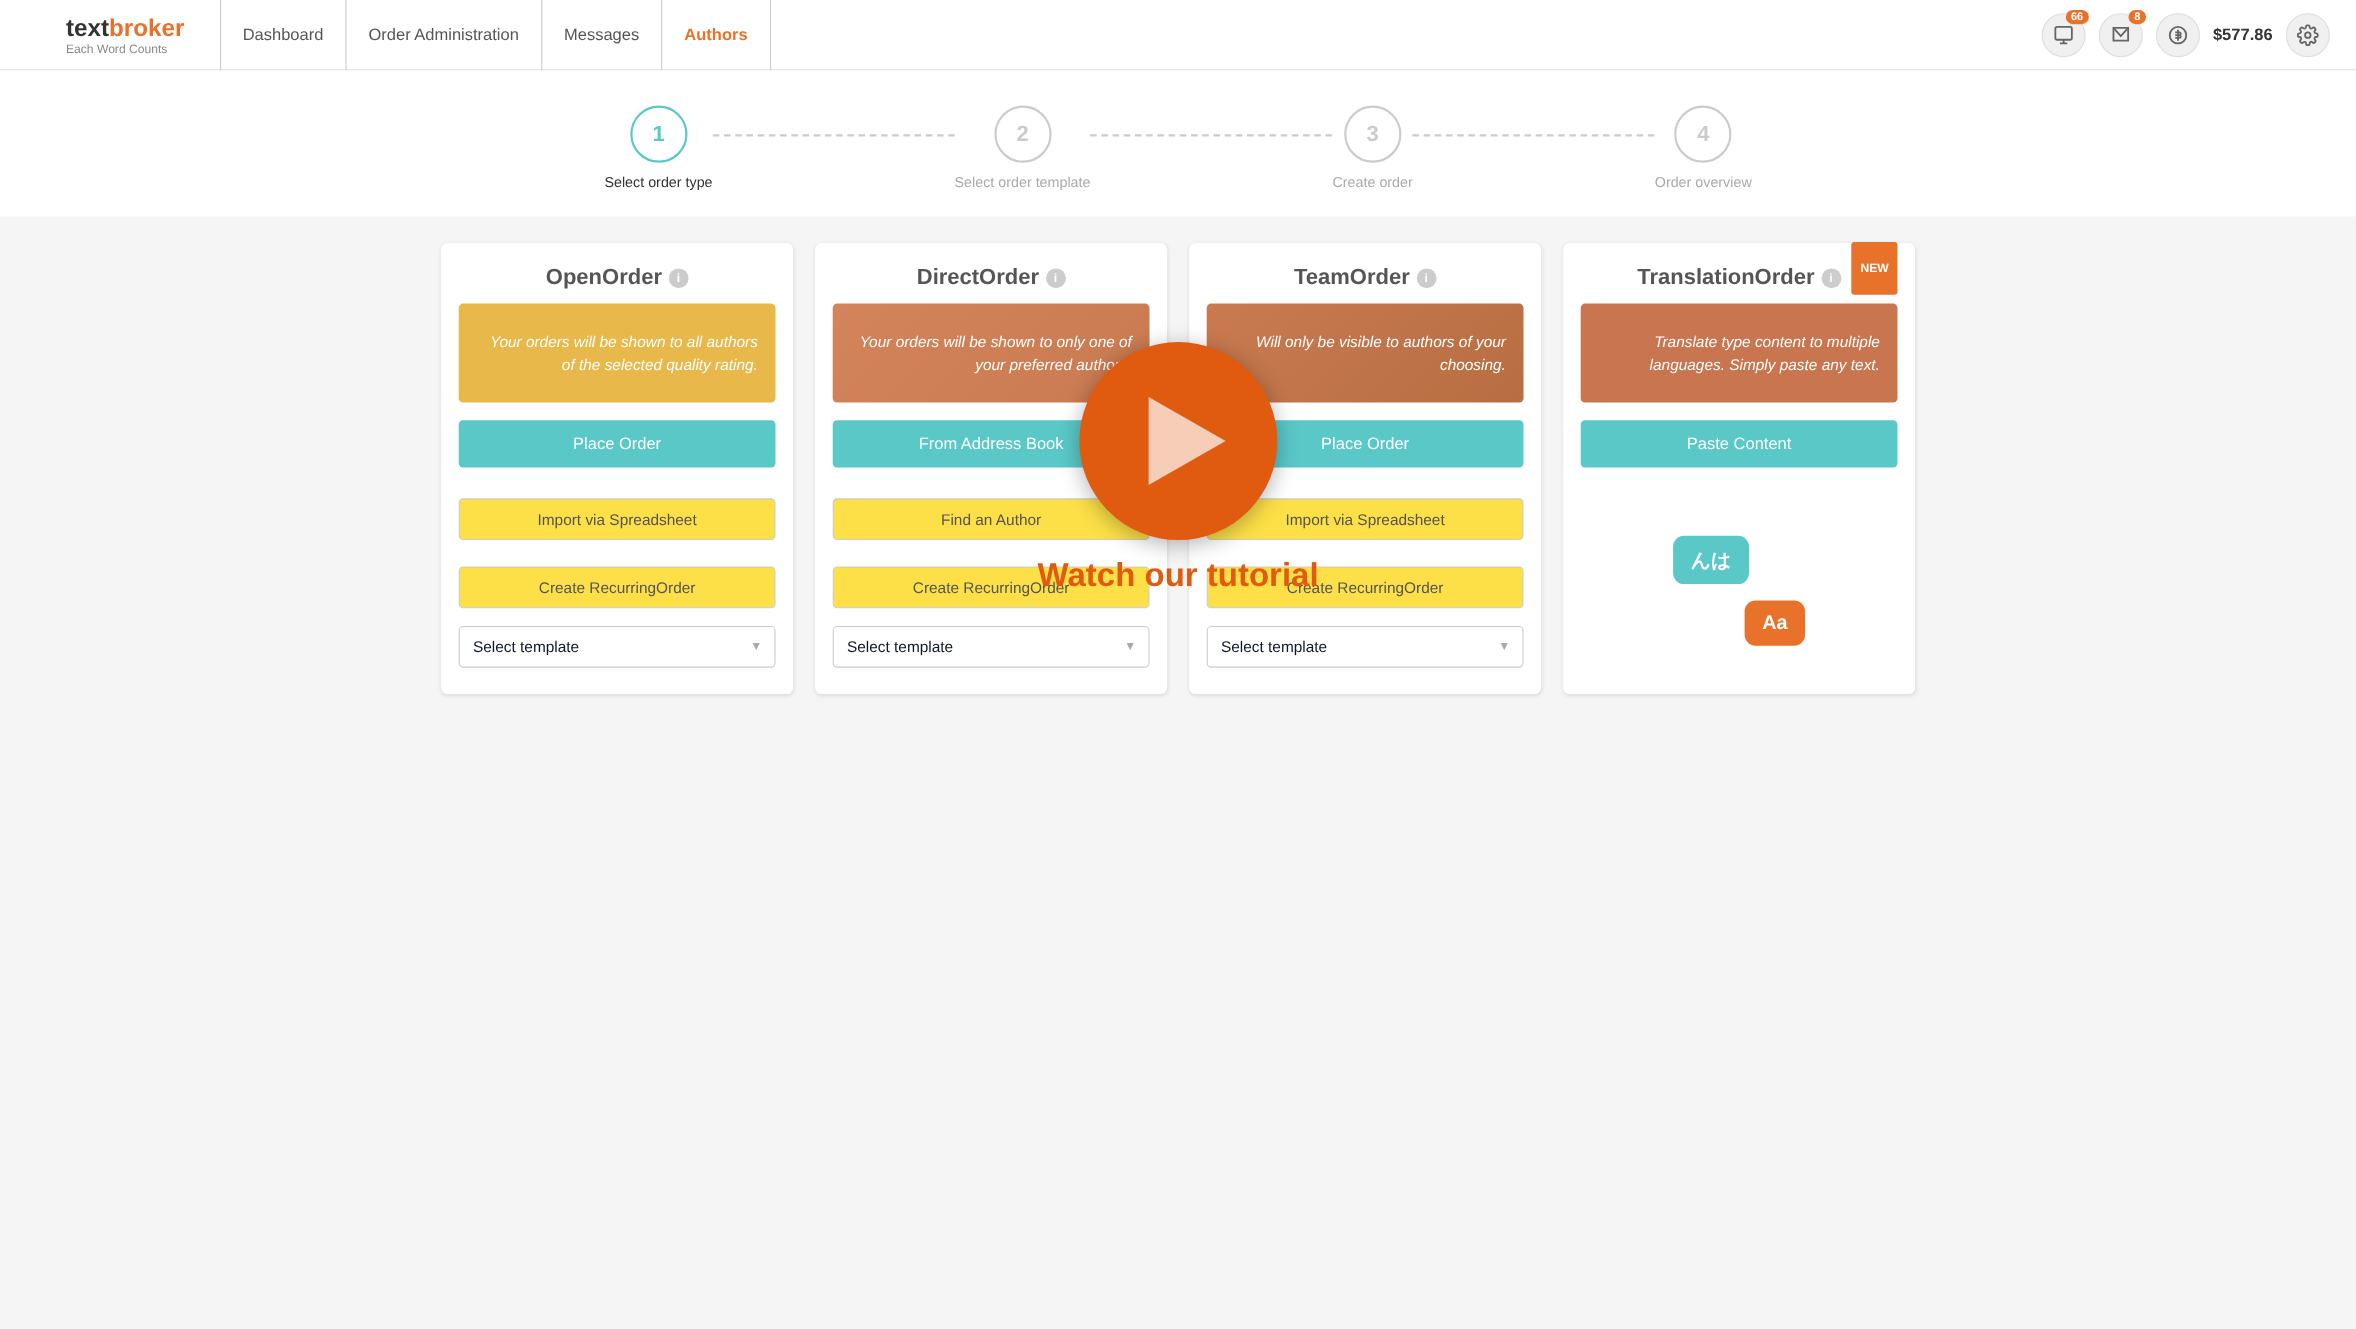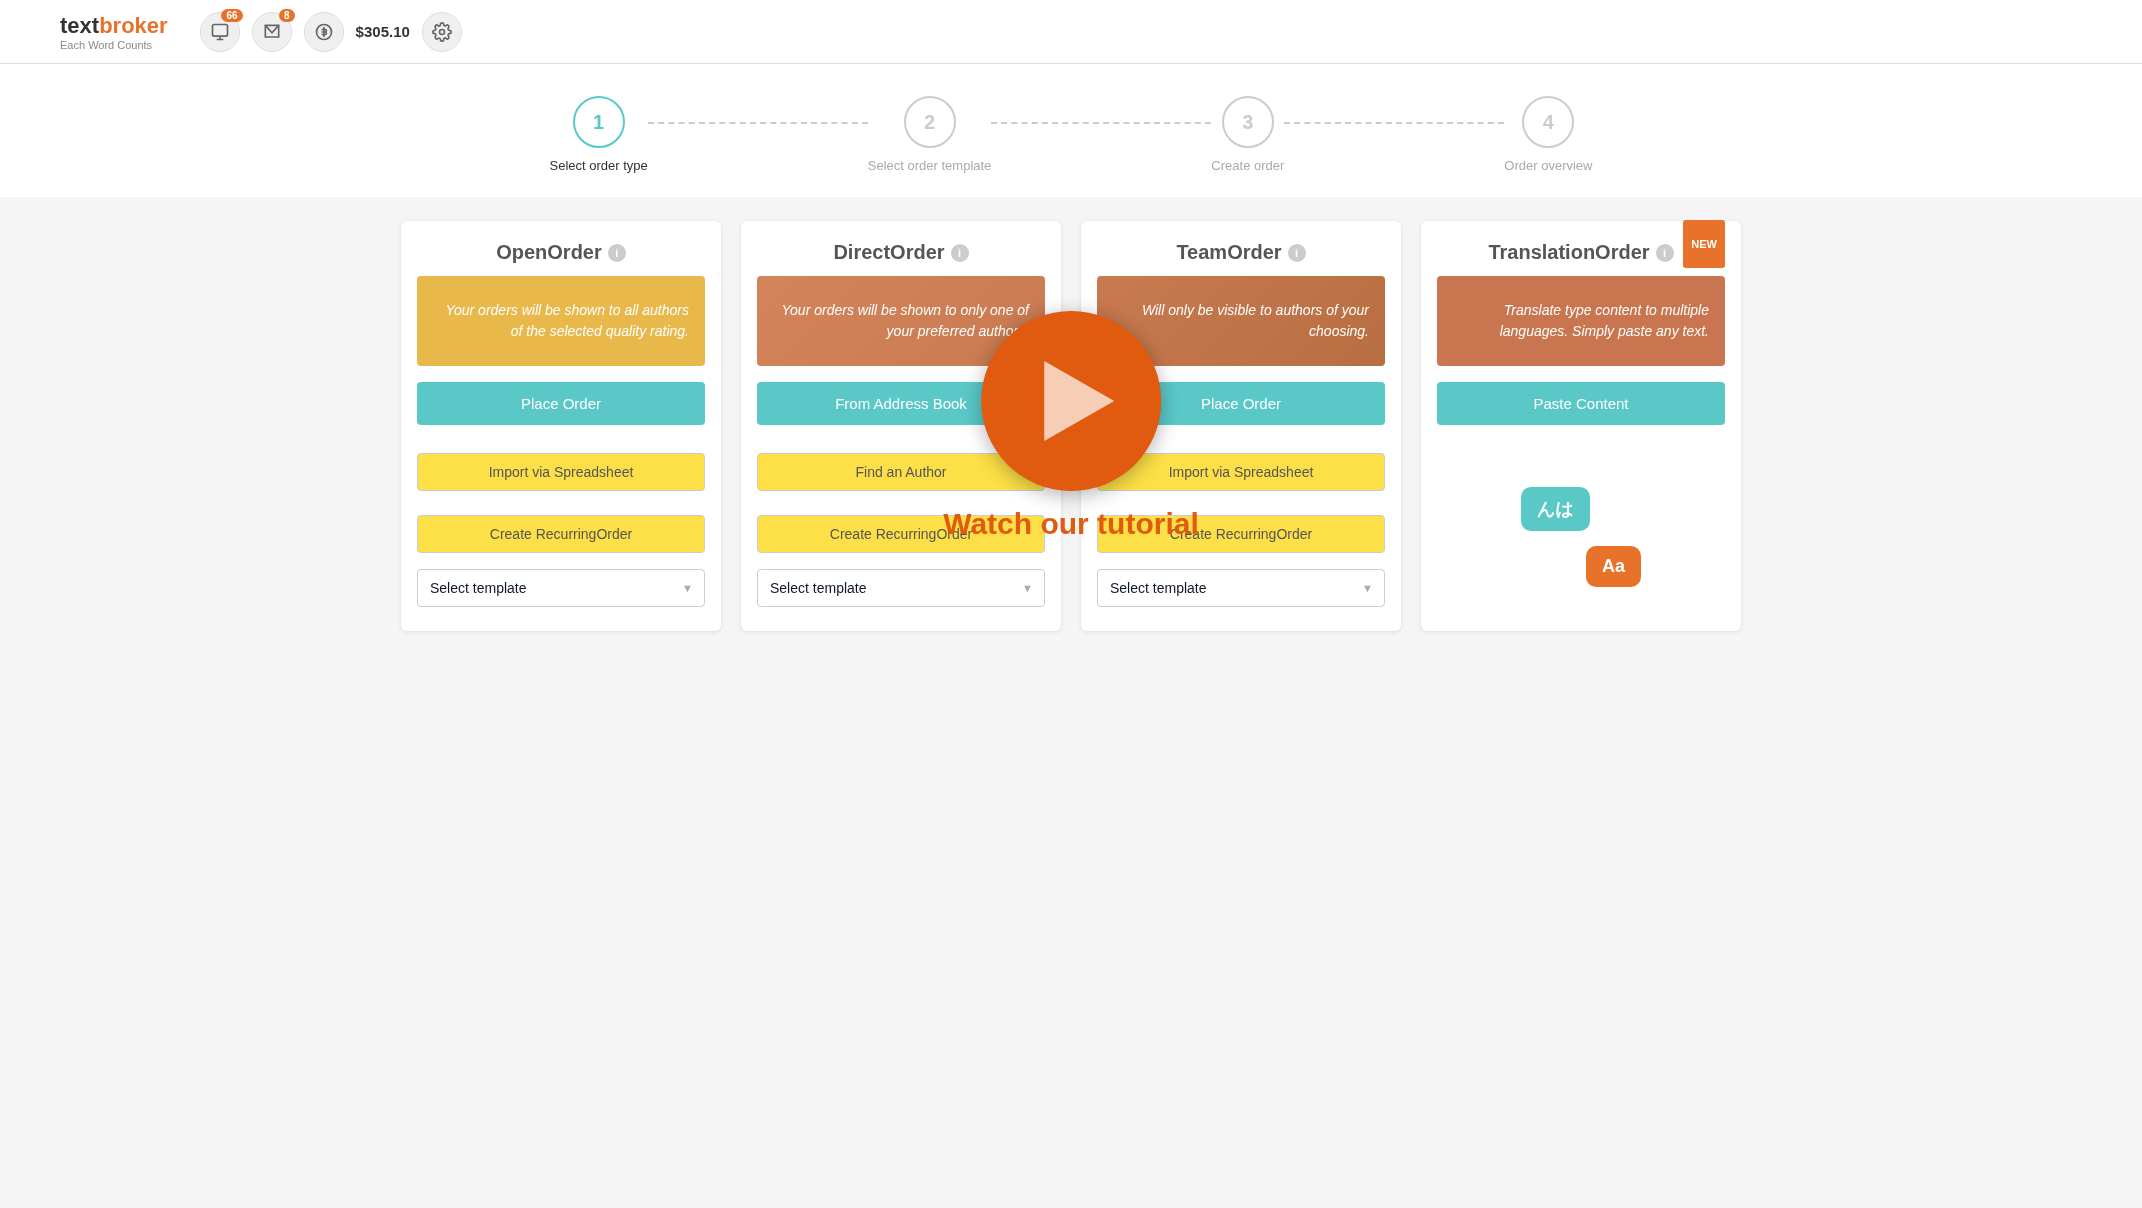--- a/index.html
+++ b/index.html
@@ -308,20 +308,26 @@
 </head>
 <body>
 
 <div class="header">
   <div class="logo-area">
     <div class="logo-text">
       <span class="text">text</span><span class="broker">broker</span>
     </div>
     <div class="logo-subtitle">Each Word Counts</div>
   </div>
+  <nav class="nav">
+    <div class="nav-item">Dashboard</div>
+    <div class="nav-item">Order Administration</div>
+    <div class="nav-item">Messages</div>
+    <div class="nav-item active">Authors</div>
+  </nav>
   <div class="header-actions">
     <div class="icon-btn">
       <svg viewBox="0 0 24 24" fill="none" stroke="#666" stroke-width="2">
           <rect x="3" y="3" width="18" height="14" rx="2"></rect>
           <path d="M8 21h8M12 17v4"></path>
         </svg>
       <span class="badge">66</span>
     </div>
     <div class="icon-btn">
       <svg viewBox="0 0 24 24" fill="none" stroke="#666" stroke-width="2">
@@ -329,21 +335,21 @@
           <path d="M4 4l8 9 8-9"></path>
         </svg>
       <span class="badge">8</span>
     </div>
     <div class="icon-btn">
       <svg viewBox="0 0 24 24" fill="none" stroke="#666" stroke-width="2">
           <circle cx="12" cy="12" r="9"></circle>
           <path d="M12 6v12M9 9h4.5a1.5 1.5 0 0 1 0 3H9h4.5a1.5 1.5 0 0 1 0 3H9"></path>
         </svg>
     </div>
-    <span class="balance">$305.10</span>
+    <span class="balance">$577.86</span>
     <div class="icon-btn">
       <svg viewBox="0 0 24 24" fill="none" stroke="#666" stroke-width="2">
           <circle cx="12" cy="12" r="3"></circle>
           <path d="M19.4 15a1.65 1.65 0 0 0 .33 1.82l.06.06a2 2 0 0 1-2.83 2.83l-.06-.06a1.65 1.65 0 0 0-1.82-.33 1.65 1.65 0 0 0-1 1.51V21a2 2 0 0 1-4 0v-.09A1.65 1.65 0 0 0 9 19.4a1.65 1.65 0 0 0-1.82.33l-.06.06a2 2 0 0 1-2.83-2.83l.06-.06A1.65 1.65 0 0 0 4.68 15a1.65 1.65 0 0 0-1.51-1H3a2 2 0 0 1 0-4h.09A1.65 1.65 0 0 0 4.6 9a1.65 1.65 0 0 0-.33-1.82l-.06-.06a2 2 0 0 1 2.83-2.83l.06.06A1.65 1.65 0 0 0 9 4.68a1.65 1.65 0 0 0 1-1.51V3a2 2 0 0 1 4 0v.09a1.65 1.65 0 0 0 1 1.51 1.65 1.65 0 0 0 1.82-.33l.06-.06a2 2 0 0 1 2.83 2.83l-.06.06A1.65 1.65 0 0 0 19.4 9a1.65 1.65 0 0 0 1.51 1H21a2 2 0 0 1 0 4h-.09a1.65 1.65 0 0 0-1.51 1z"></path>
         </svg>
     </div>
   </div>
 </div>
 
 <div class="stepper">

